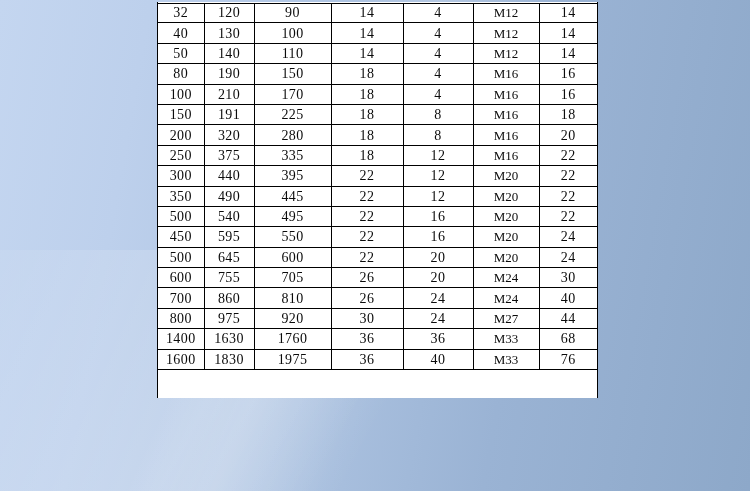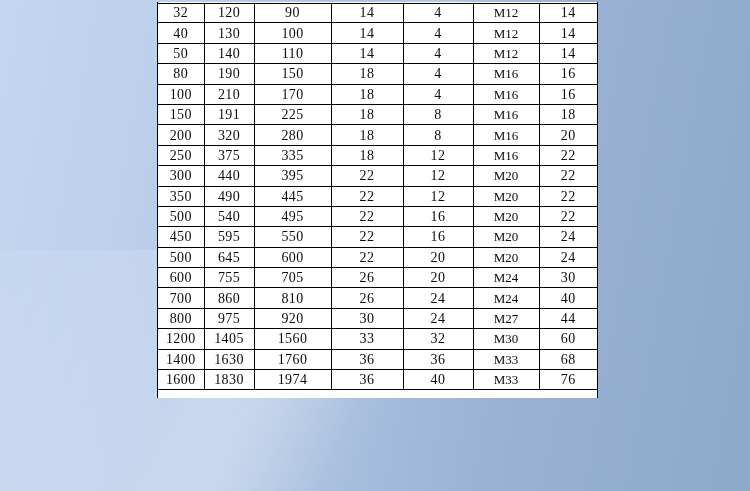--- a/index.html
+++ b/index.html
@@ -269,41 +269,32 @@
           <tr>
             <td>800</td>
             <td>975</td>
             <td>920</td>
             <td>30</td>
             <td>24</td>
             <td class="thread">M27</td>
             <td>44</td>
           </tr>
           <tr>
-            <td>1200</td>
-            <td>1405</td>
-            <td>1560</td>
-            <td>33</td>
-            <td>32</td>
-            <td class="thread">M30</td>
-            <td>60</td>
-          </tr>
-          <tr>
             <td>1400</td>
             <td>1630</td>
             <td>1760</td>
             <td>36</td>
             <td>36</td>
             <td class="thread">M33</td>
             <td>68</td>
           </tr>
           <tr>
             <td>1600</td>
             <td>1830</td>
-            <td>1974</td>
+            <td>1975</td>
             <td>36</td>
             <td>40</td>
             <td class="thread">M33</td>
             <td>76</td>
           </tr>
         </tbody>
     </table>
 
     <div id="tail-space" style="height: 0px;"></div>
 

